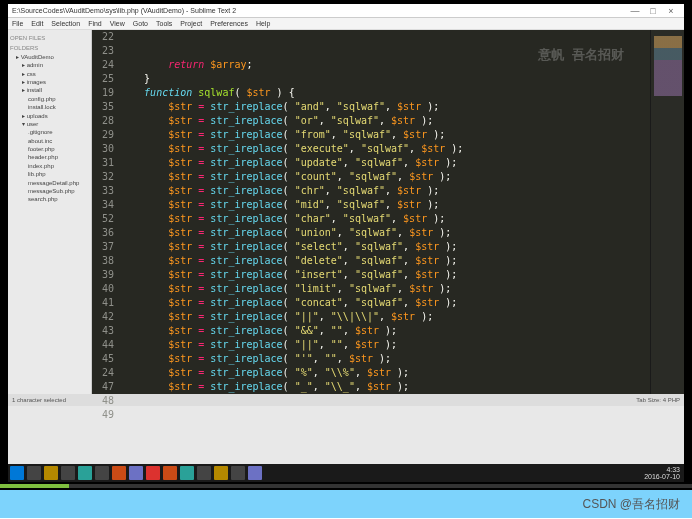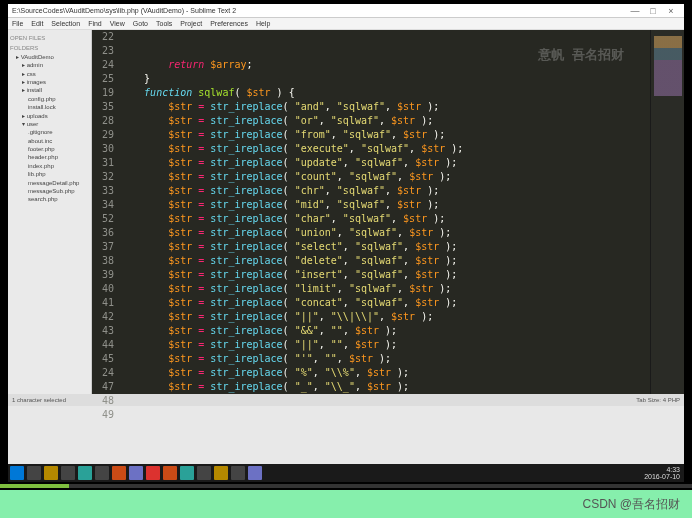--- a/index.html
+++ b/index.html
@@ -38,21 +38,21 @@
 .tb-icon.win { background: #0078d7; }
 .tb-icon.y { background: #b58900; }
 .tb-icon.g { background: #2aa198; }
 .tb-icon.o { background: #cb4b16; }
 .tb-icon.p { background: #6c71c4; }
 .tb-icon.r { background: #dc322f; }
 .tb-tray { flex: 1; }
 .tb-clock { color: #ddd; font-size: 7px; text-align: right; line-height: 1; padding-right: 2px; }
 .progress { position: absolute; left: 0; top: 484px; width: 692px; height: 4px; background: #333; }
 .progress .bar { height: 100%; background: #7fbf3f; width: 10%; }
-.footer { position: absolute; left: 0; top: 490px; width: 692px; height: 28px; background: #86efac; display: flex; align-items: center; justify-content: flex-end; padding: 0 12px; font-size: 12px; color: #555; }
+.footer { position: absolute; left: 0; top: 490px; width: 692px; height: 28px; background: #7dd3fc; display: flex; align-items: center; justify-content: flex-end; padding: 0 12px; font-size: 12px; color: #555; }
 </style>
 </head>
 <body>
 
 <div class="video-frame">
   <div class="screen">
     <div class="titlebar">
       <span>E:\SourceCodes\VAuditDemo\sys\lib.php (VAuditDemo) - Sublime Text 2</span>
       <span class="spacer"></span>
       <span class="winbtn">—</span>

